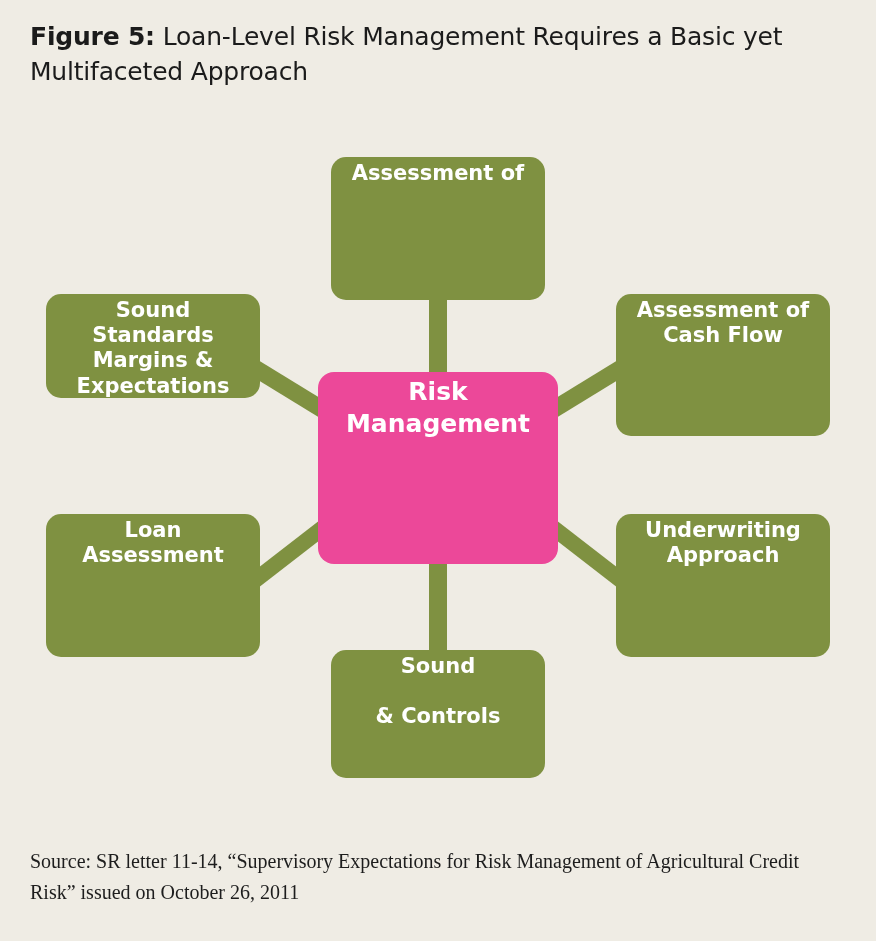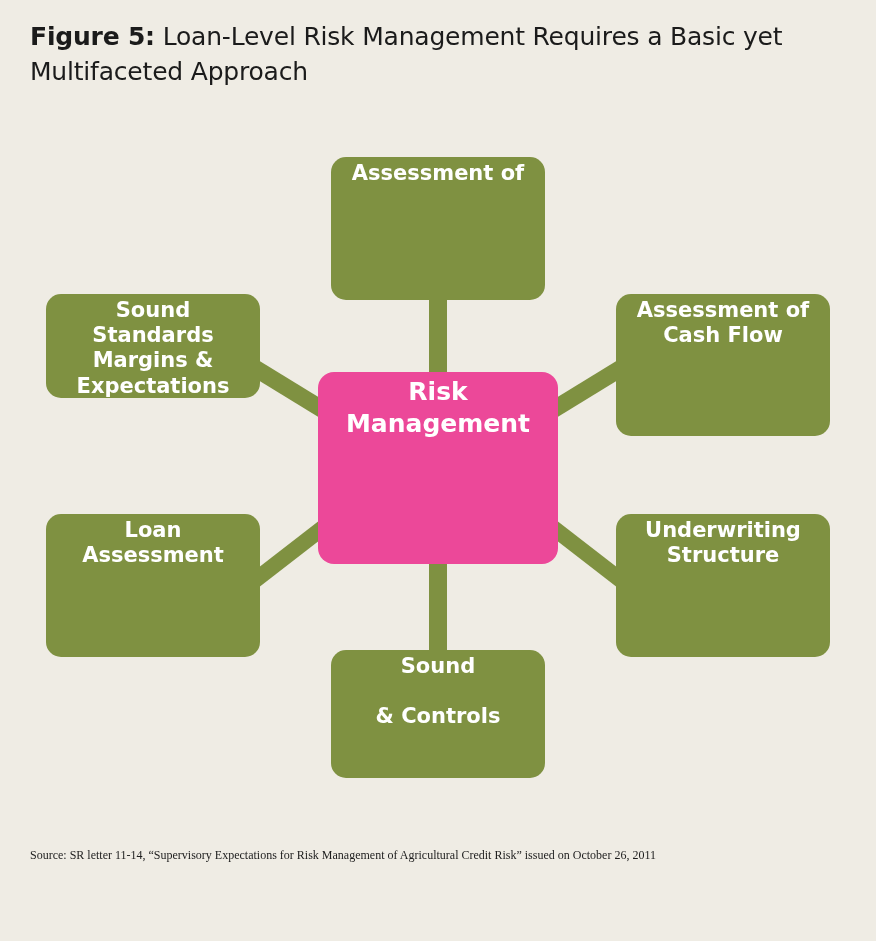--- a/index.html
+++ b/index.html
@@ -91,21 +91,21 @@
   .node-bottom       { left: 331px; top: 530px; width: 214px; height: 128px; }
   .node-center       { left: 318px; top: 252px; width: 240px; height: 192px; }
 
   
   .source-note {
     position: absolute;
     left: 30px;
     top: 846px;
     width: 800px;
     font-family: "Liberation Serif", "DejaVu Serif", serif;
-    font-size: 12px;
+    font-size: 20px;
     line-height: 1.55;
     color: #1d1d1d;
   }
 </style>
 </head>
 <body>
 
 <div id="figure-root">
 
   <div class="title-block">
@@ -153,21 +153,21 @@
 
     <div class="node leaf node-bottom-left">
       <span>
         <span>Loan Assessment</span>
       </span>
     </div>
 
     <div class="node leaf node-bottom-right">
       <span>
         <span>Underwriting</span><br>
-        <span>Structure</span>
+        <span>Approach</span>
       </span>
     </div>
 
     <div class="node leaf node-bottom">
       <span>
         <span>Sound</span><br>
         <br>
         <span>&amp; Controls</span>
       </span>
     </div>

